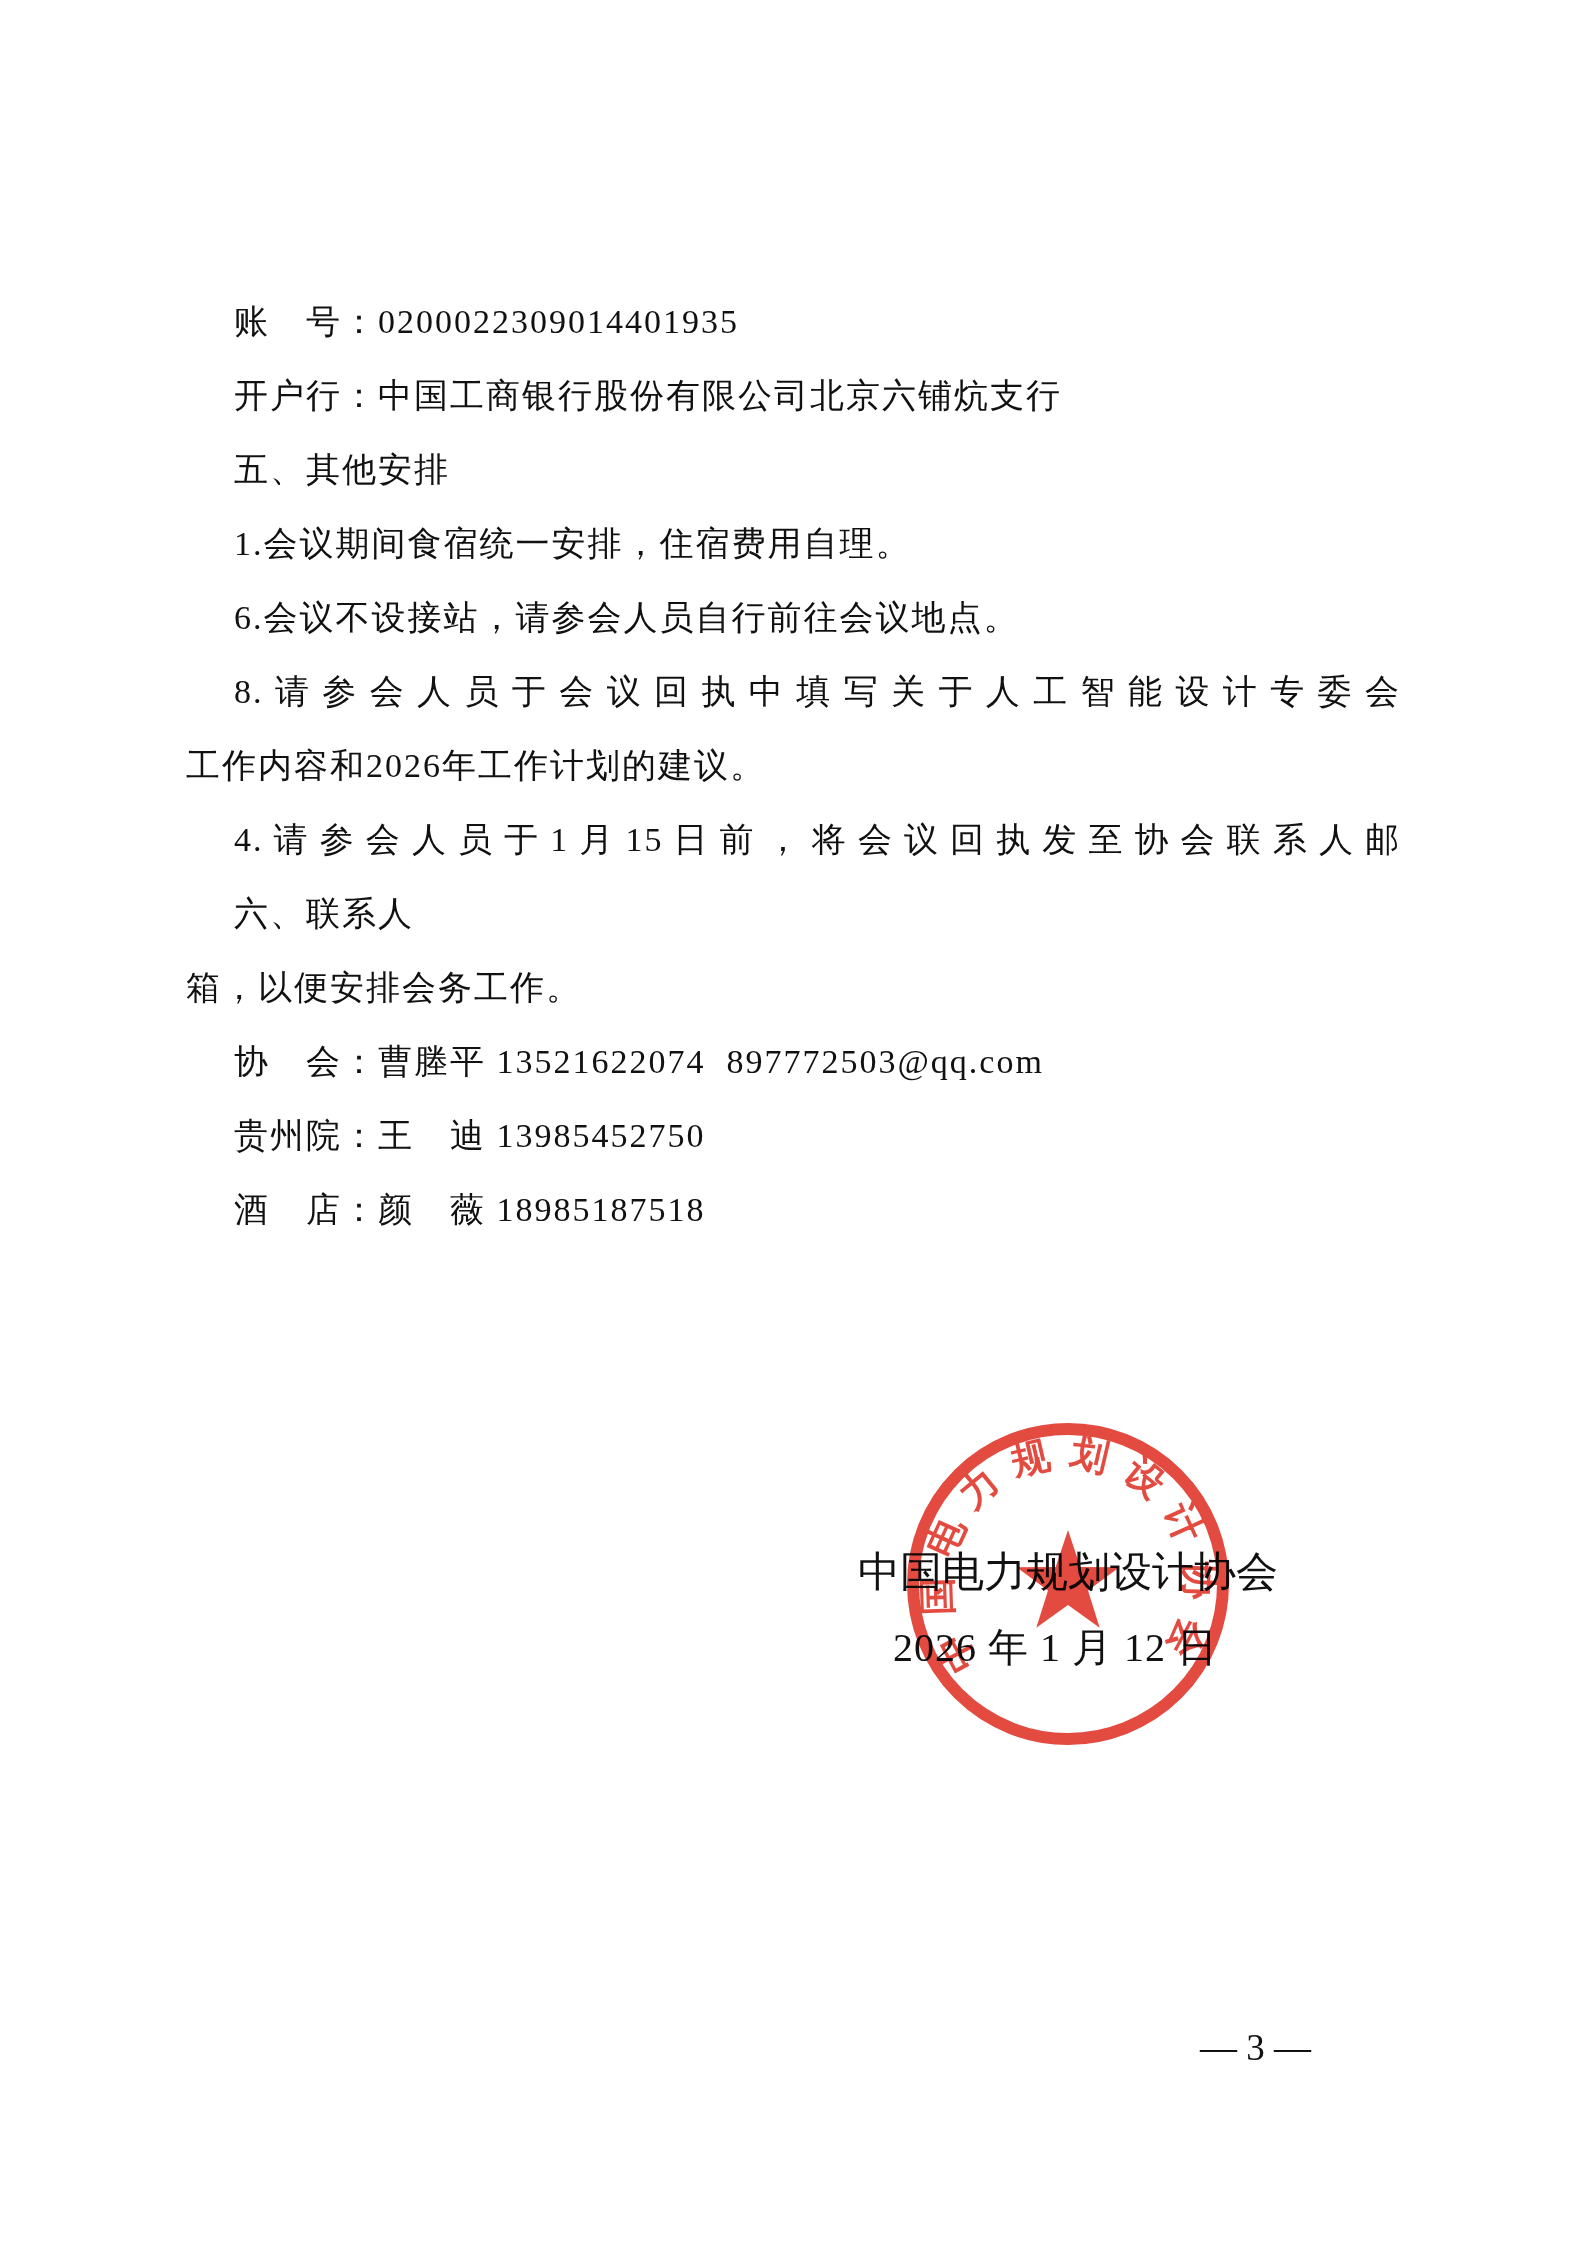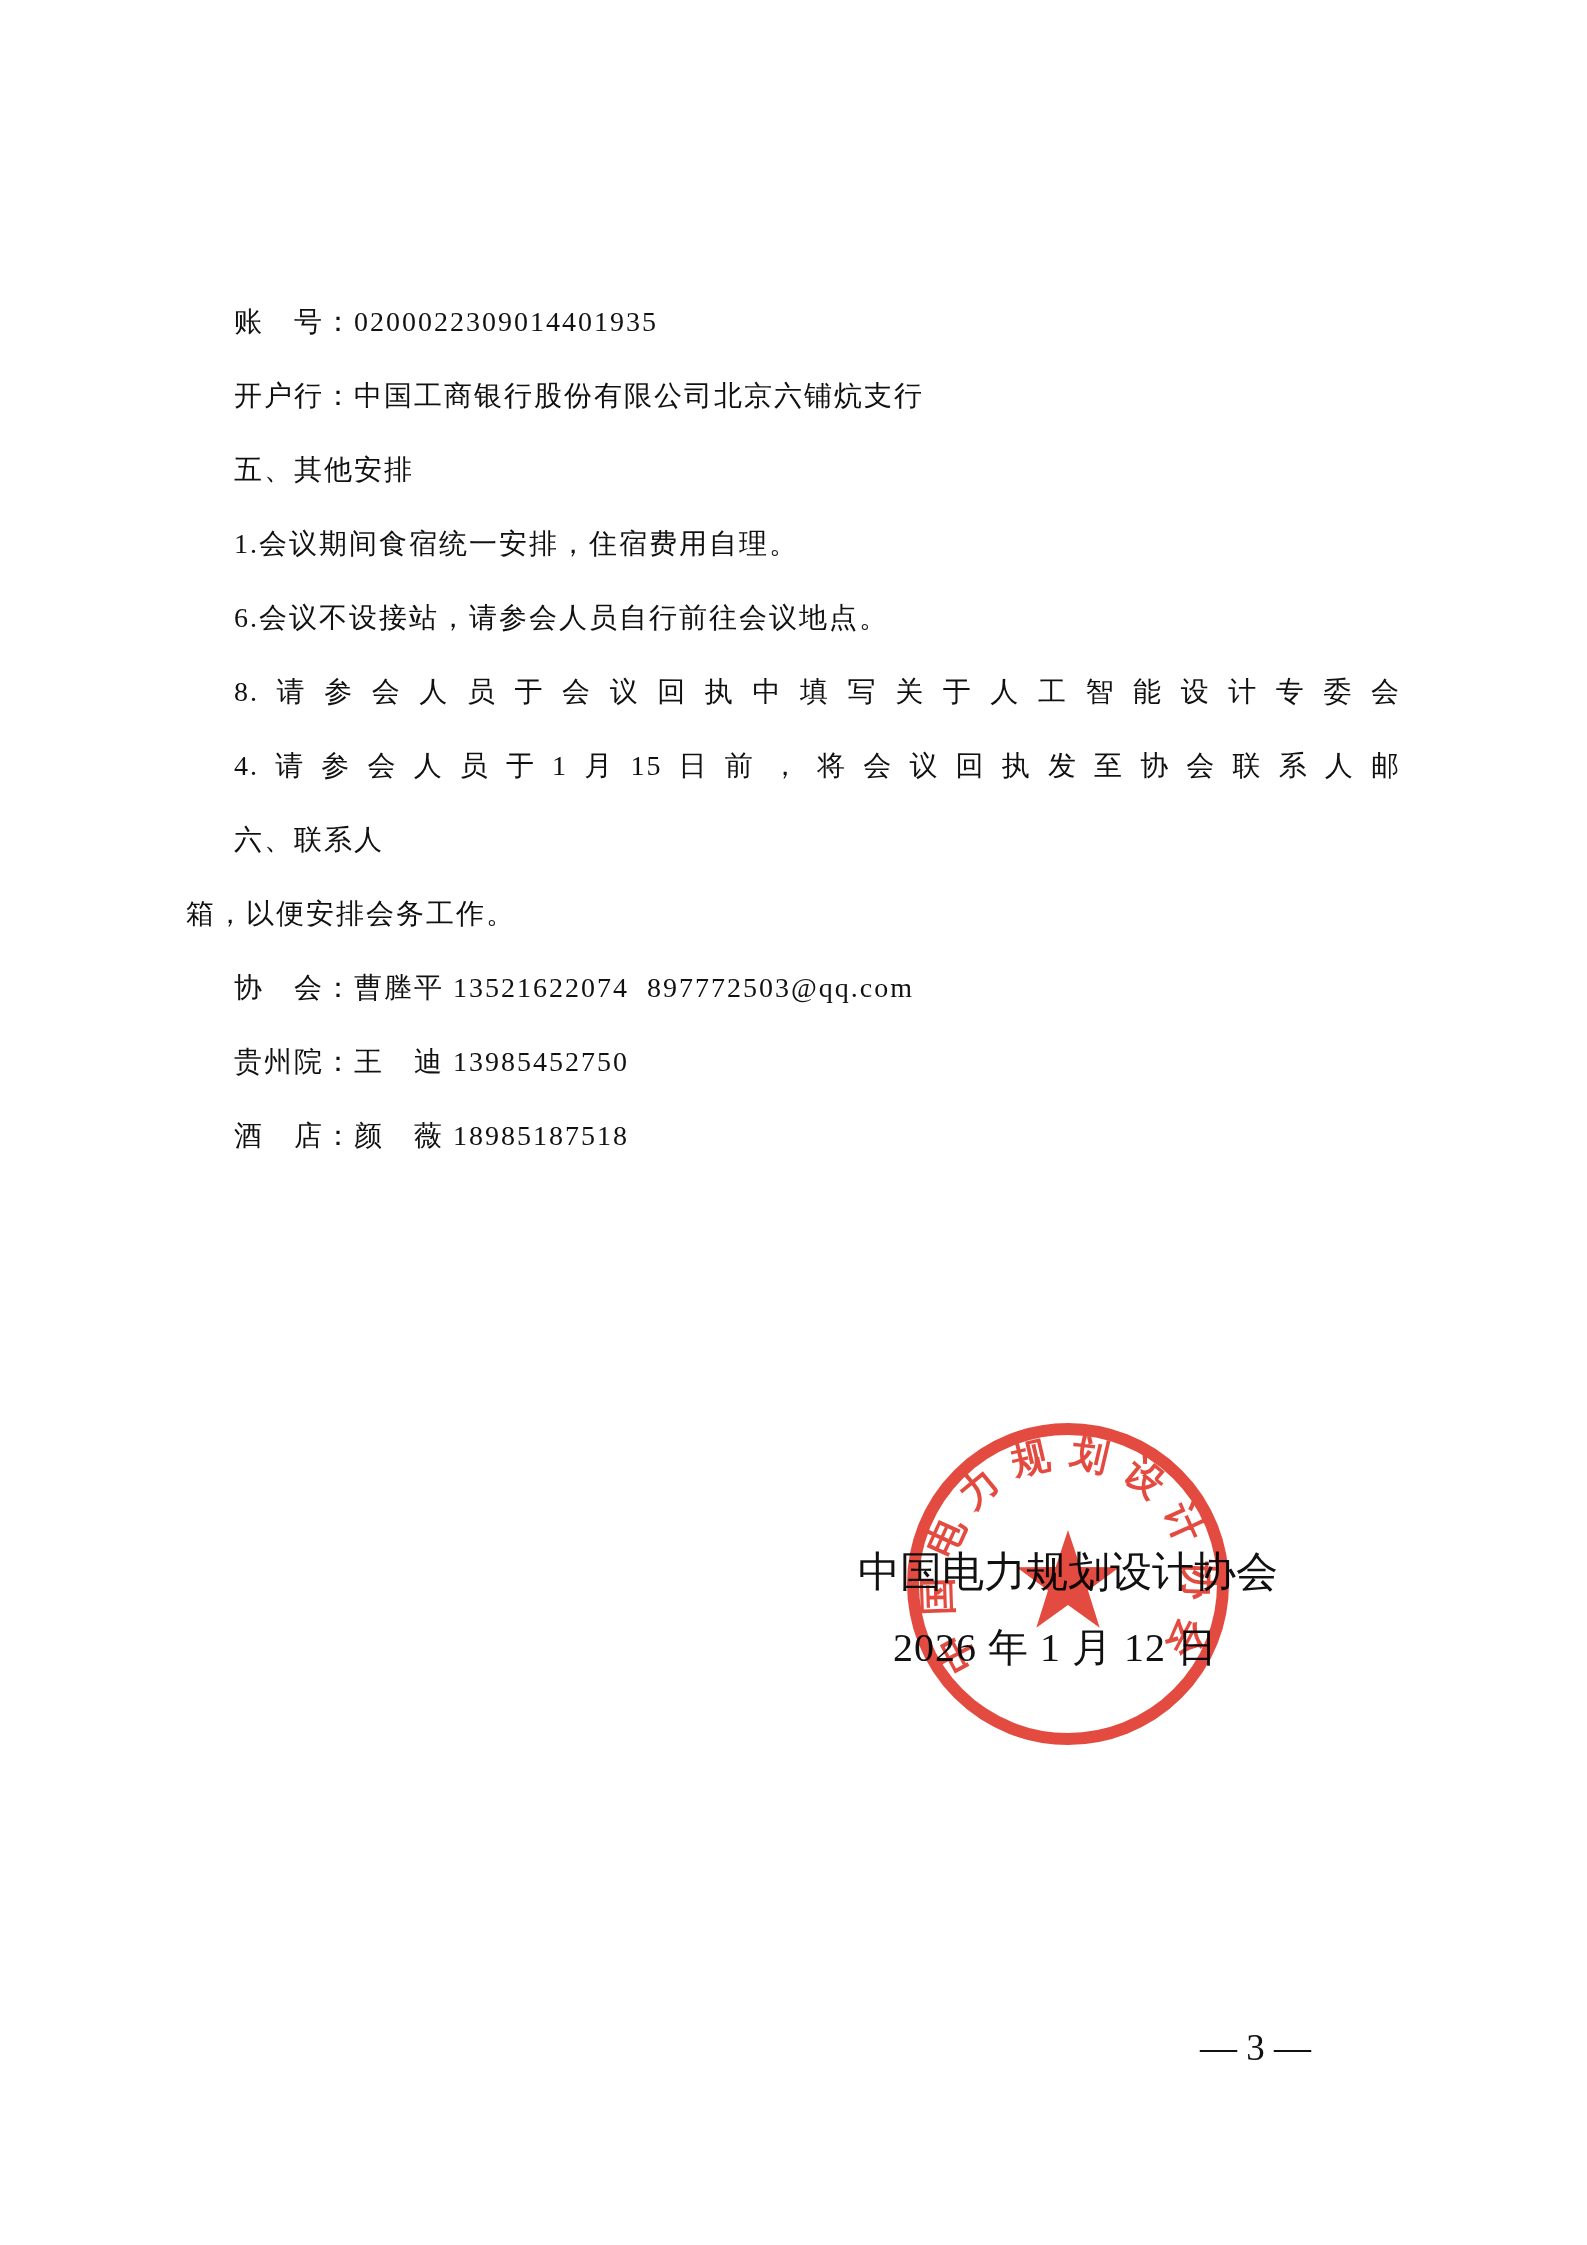--- a/index.html
+++ b/index.html
@@ -16,21 +16,21 @@
     font-family: "Liberation Serif", "DejaVu Serif", serif;
     color: #111111;
   }
   .doc-body {
     position: absolute;
     left: 186px;
     top: 285px;
     width: 1215px;
   }
   .line {
-    font-size: 28px;
+    font-size: 34px;
     line-height: 74px;
     height: 74px;
     letter-spacing: 2px;
     white-space: pre;
     color: #111111;
   }
   .line.indent {
     text-indent: 48px;
   }
   .line.fill {
@@ -87,20 +87,21 @@
 
 <div class="page">
 
   <main class="doc-body">
     <div class="line indent">账　号：0200022309014401935</div>
     <div class="line indent">开户行：中国工商银行股份有限公司北京六铺炕支行</div>
     <div class="line indent">五、其他安排</div>
     <div class="line indent">1.会议期间食宿统一安排，住宿费用自理。</div>
     <div class="line indent">6.会议不设接站，请参会人员自行前往会议地点。</div>
     <div class="line indent fill">8.请参会人员于会议回执中填写关于人工智能设计专委会</div>
+    <div class="line">工作内容和2026年工作计划的建议。</div>
     <div class="line indent fill">4.请参会人员于1月15日前，将会议回执发至协会联系人邮</div>
     <div class="line indent">六、联系人</div>
     <div class="line">箱，以便安排会务工作。</div>
     <div class="line indent">协　会：曹塍平 13521622074  897772503@qq.com</div>
     <div class="line indent">贵州院：王　迪 13985452750</div>
     <div class="line indent">酒　店：颜　薇 18985187518</div>
   </main>
 
   <div class="sig-org">中国电力规划设计协会</div>
   <div class="sig-date">2026 年 1 月 12 日</div>

